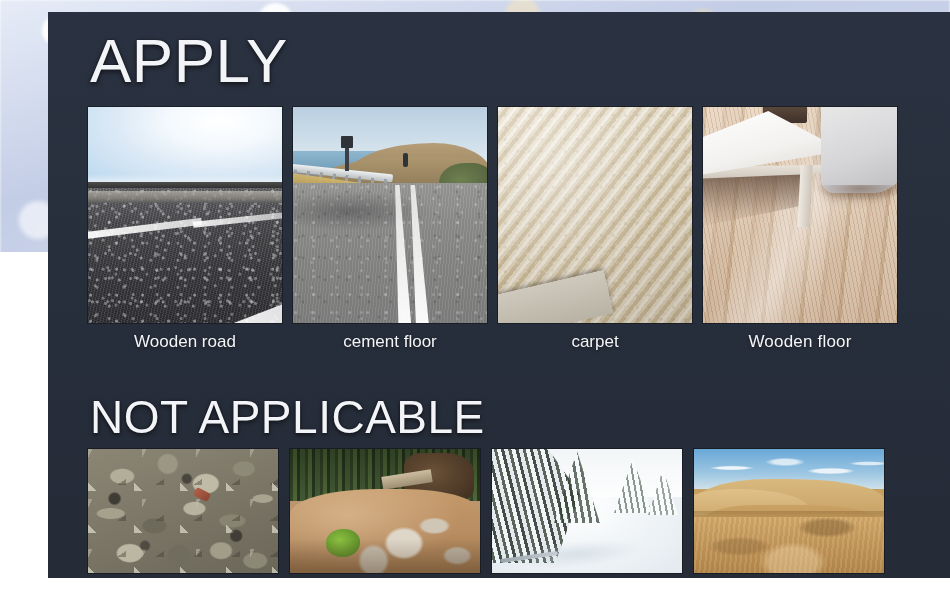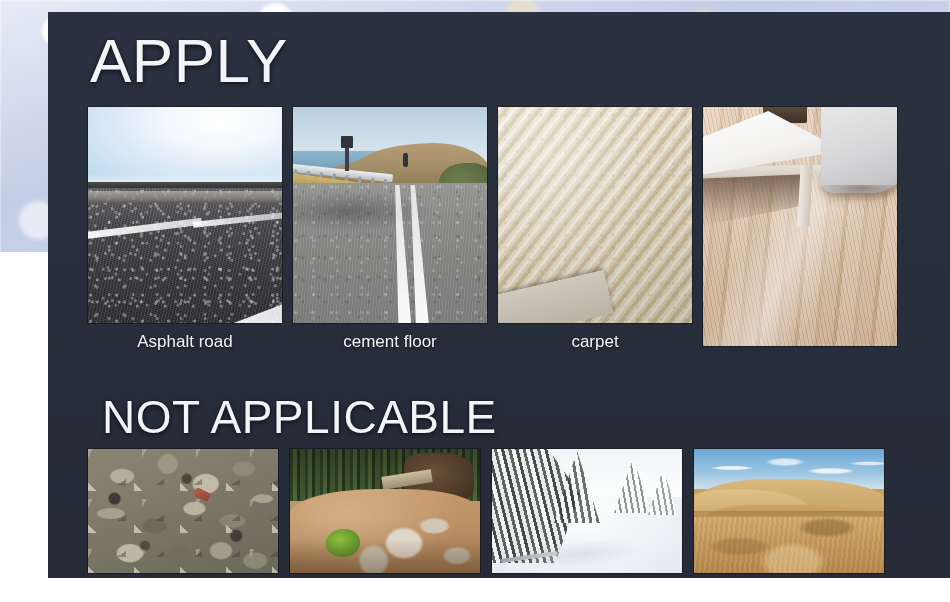--- a/index.html
+++ b/index.html
@@ -53,21 +53,21 @@
 
   .heading{
     position:absolute;
     color:#f2f4f8;
     font-weight:400;
     letter-spacing:.5px;
     text-shadow:0 2px 5px rgba(0,0,0,.6), 0 0 2px rgba(0,0,0,.45);
     white-space:nowrap;
   }
   #title-apply{left:42px;top:18px;font-size:62px;line-height:62px;}
-  #title-not{left:54px;top:382px;font-size:46px;line-height:46px;}
+  #title-not{left:42px;top:382px;font-size:46px;line-height:46px;}
 
   
   .row{position:absolute;display:flex;}
   #row-apply{left:40px;top:95px;width:790px;height:245px;gap:11px;}
   #row-not{left:40px;top:437px;width:790px;height:124px;gap:12px;}
 
   .cell{position:relative;display:flex;flex-direction:column;}
   #row-apply .cell{width:194px;}
   #row-not .cell{width:190px;}
 
@@ -540,21 +540,21 @@
           <div class="asphalt-sky"></div>
           <div class="asphalt-horizon"></div>
           <div class="asphalt-ground"></div>
           <div class="asphalt-speck"></div>
           <div class="asphalt-edge"></div>
           <div class="asphalt-line-a"></div>
           <div class="asphalt-line-b"></div>
           <div class="asphalt-line-c"></div>
         </div>
       </div>
-      <div class="caption">Asphalt road</div>
+      <div class="caption">Wooden road</div>
     </div>
 
     <div class="cell">
       <div class="thumb">
         <div class="art-cement">
           <div class="cem-sky"></div>
           <div class="cem-sea"></div>
           <div class="cem-hill-far"></div>
           <div class="cem-hill-near"></div>
           <div class="cem-bush"></div>
@@ -592,20 +592,21 @@
           <div class="wood-sheen"></div>
           <div class="wood-sofa"></div>
           <div class="wood-sofa-shadow"></div>
           <div class="wood-dark-obj"></div>
           <div class="wood-table-under"></div>
           <div class="wood-table-edge"></div>
           <div class="wood-table-top"></div>
           <div class="wood-table-leg"></div>
         </div>
       </div>
+      <div class="caption wide">Wooden floor</div>
     </div>
 
   </div>
 
   <div id="title-not" class="heading">NOT APPLICABLE</div>
 
   <div id="row-not" class="row">
 
     <div class="cell">
       <div class="thumb">

